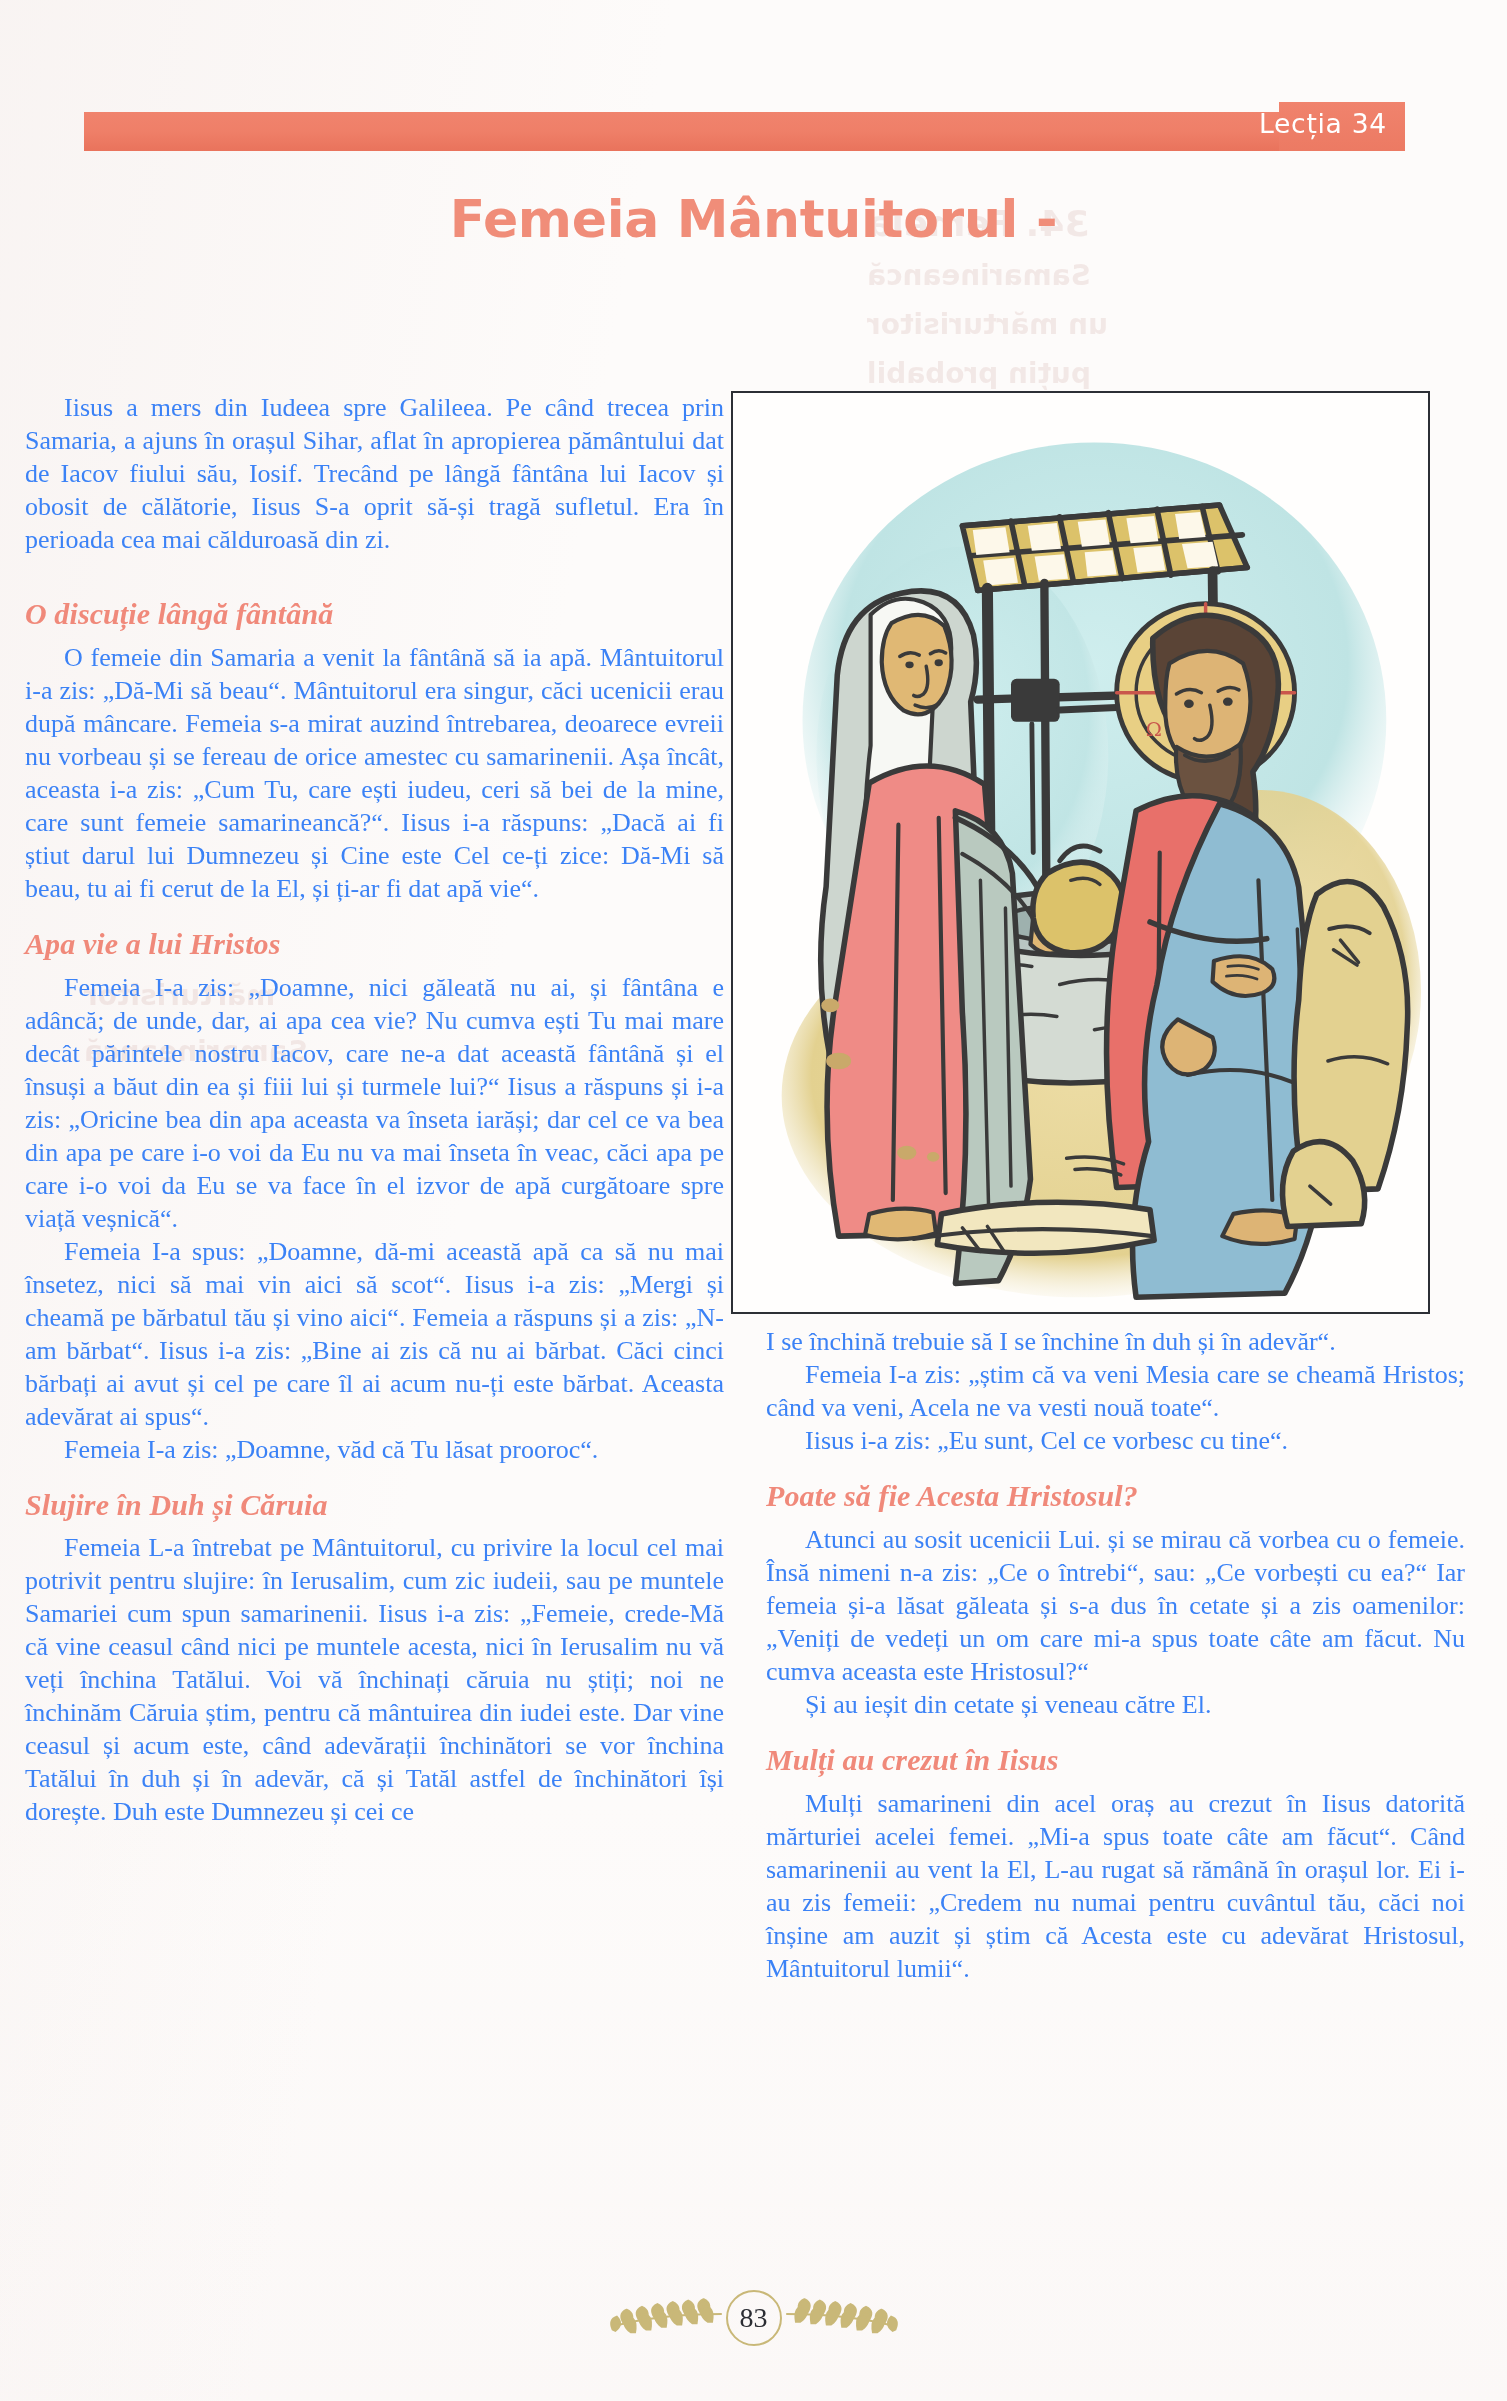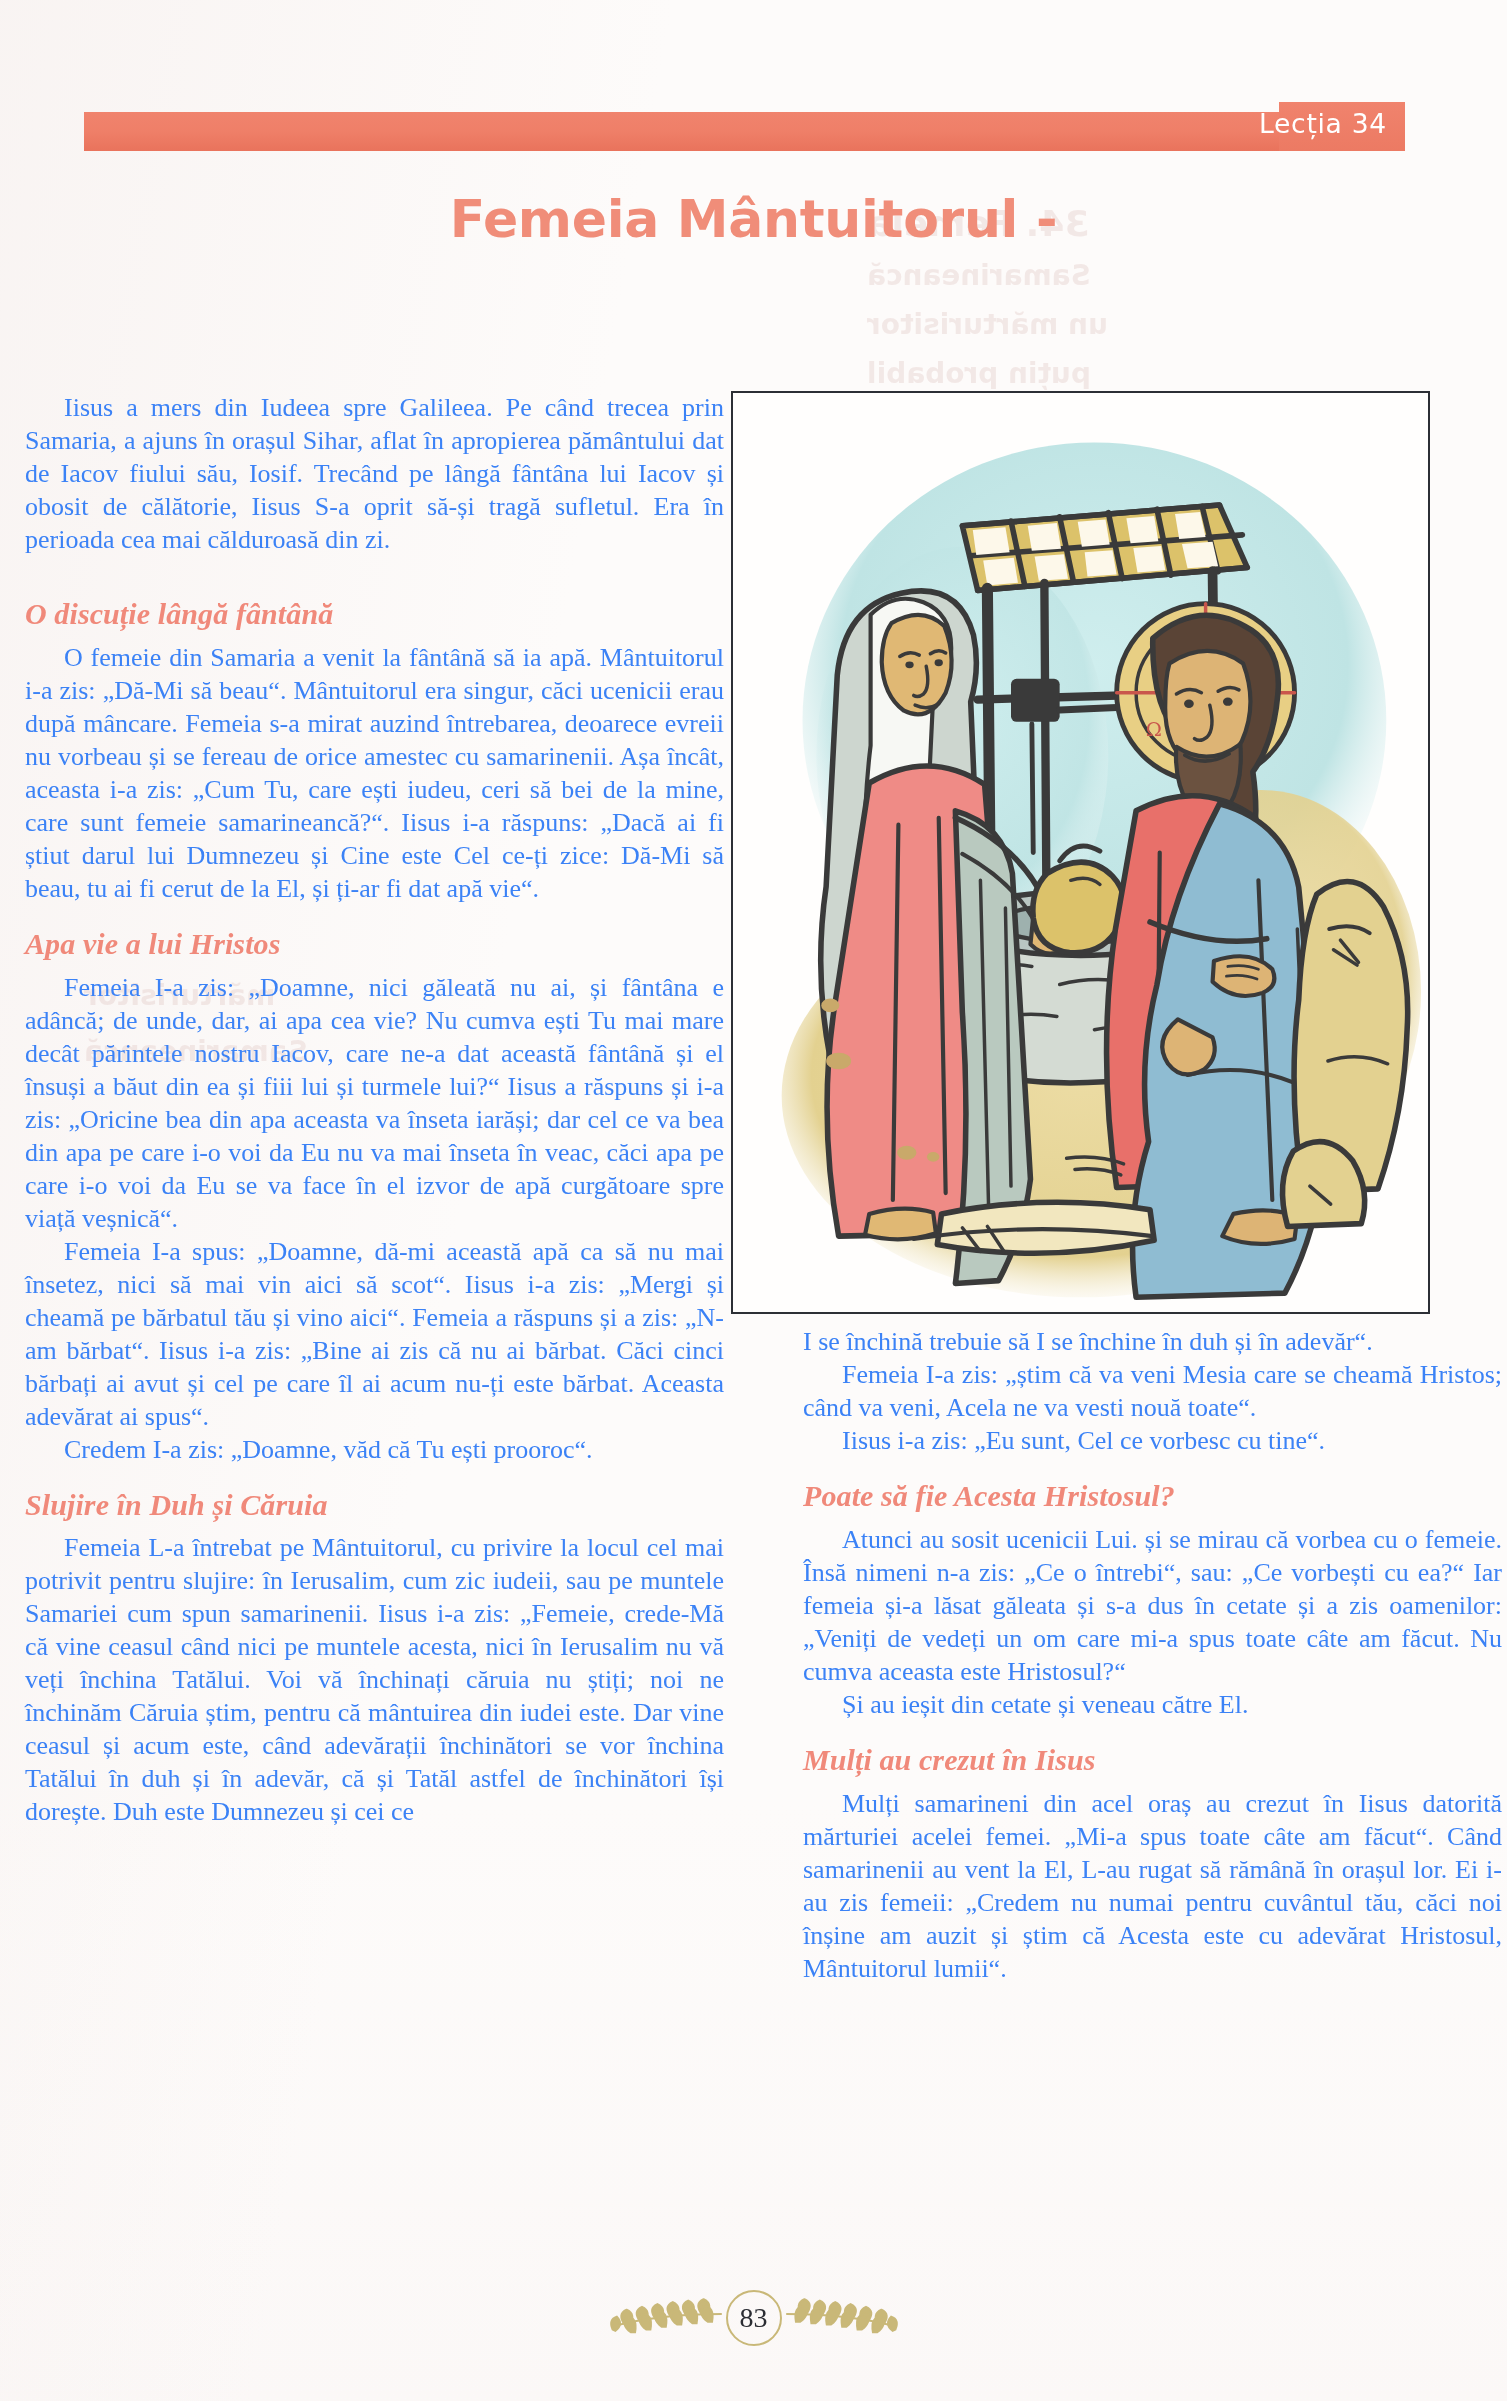--- a/index.html
+++ b/index.html
@@ -70,21 +70,21 @@
 
   
   .cols{
     position:absolute;
     left:25px; top:391px; width:1454px;
   }
   .col{
     position:absolute; top:0; width:699px;
   }
   .col-left{ left:0; }
-  .col-right{ left:778px; }
+  .col-right{ left:741px; }
 
   p.body{
     margin:0 0 0 0;
     font-size:26px;
     line-height:33px;
     text-align:justify;
     text-indent:39px;
     color:#3b82f6;
     font-family:"Liberation Serif", serif;
     hyphens:auto;
@@ -330,21 +330,21 @@
 
   <div class="cols">
 
     <div class="col col-left">
       <p class="body">Iisus a mers din Iudeea spre Galileea. Pe când trecea prin Samaria, a ajuns în orașul Sihar, aflat în apropierea pământului dat de Iacov fiului său, Iosif. Trecând pe lângă fântâna lui Iacov și obosit de călătorie, Iisus S-a oprit să-și tragă sufletul. Era în perioada cea mai călduroasă din zi.</p>
       <h2 class="section first">O discuție lângă fântână</h2>
       <p class="body">O femeie din Samaria a venit la fântână să ia apă. Mântuitorul i-a zis: „Dă-Mi să beau“. Mântuitorul era singur, căci ucenicii erau după mâncare. Femeia s-a mirat auzind întrebarea, deoarece evreii nu vorbeau și se fereau de orice amestec cu samarinenii. Așa încât, aceasta i-a zis: „Cum Tu, care ești iudeu, ceri să bei de la mine, care sunt femeie samarineancă?“. Iisus i-a răspuns: „Dacă ai fi știut darul lui Dumnezeu și Cine este Cel ce-ți zice: Dă-Mi să beau, tu ai fi cerut de la El, și ți-ar fi dat apă vie“.</p>
       <h2 class="section">Apa vie a lui Hristos</h2>
       <p class="body">Femeia I-a zis: „Doamne, nici găleată nu ai, și fântâna e adâncă; de unde, dar, ai apa cea vie? Nu cumva ești Tu mai mare decât părintele nostru Iacov, care ne-a dat această fântână și el însuși a băut din ea și fiii lui și turmele lui?“ Iisus a răspuns și i-a zis: „Oricine bea din apa aceasta va înseta iarăși; dar cel ce va bea din apa pe care i-o voi da Eu nu va mai înseta în veac, căci apa pe care i-o voi da Eu se va face în el izvor de apă curgătoare spre viață veșnică“.</p>
       <p class="body">Femeia I-a spus: „Doamne, dă-mi această apă ca să nu mai însetez, nici să mai vin aici să scot“. Iisus i-a zis: „Mergi și cheamă pe bărbatul tău și vino aici“. Femeia a răspuns și a zis: „N-am bărbat“. Iisus i-a zis: „Bine ai zis că nu ai bărbat. Căci cinci bărbați ai avut și cel pe care îl ai acum nu-ți este bărbat. Aceasta adevărat ai spus“.</p>
-      <p class="body">Credem I-a zis: „Doamne, văd că Tu ești prooroc“.</p>
+      <p class="body">Femeia I-a zis: „Doamne, văd că Tu lăsat prooroc“.</p>
       <h2 class="section">Slujire în Duh și Căruia</h2>
       <p class="body">Femeia L-a întrebat pe Mântuitorul, cu privire la locul cel mai potrivit pentru slujire: în Ierusalim, cum zic iudeii, sau pe muntele Samariei cum spun samarinenii. Iisus i-a zis: „Femeie, crede-Mă că vine ceasul când nici pe muntele acesta, nici în Ierusalim nu vă veți închina Tatălui. Voi vă închinați căruia nu știți; noi ne închinăm Căruia știm, pentru că mântuirea din iudei este. Dar vine ceasul și acum este, când adevărații închinători se vor închina Tatălui în duh și în adevăr, că și Tatăl astfel de închinători își dorește. Duh este Dumnezeu și cei ce</p>
     </div>
 
     <div class="col col-right">
 
       <div style="height:934px"></div>
       <p class="body noindent">I se închină trebuie să I se închine în duh și în adevăr“.</p>
       <p class="body">Femeia I-a zis: „știm că va veni Mesia care se cheamă Hristos; când va veni, Acela ne va vesti nouă toate“.</p>
       <p class="body">Iisus i-a zis: „Eu sunt, Cel ce vorbesc cu tine“.</p>

